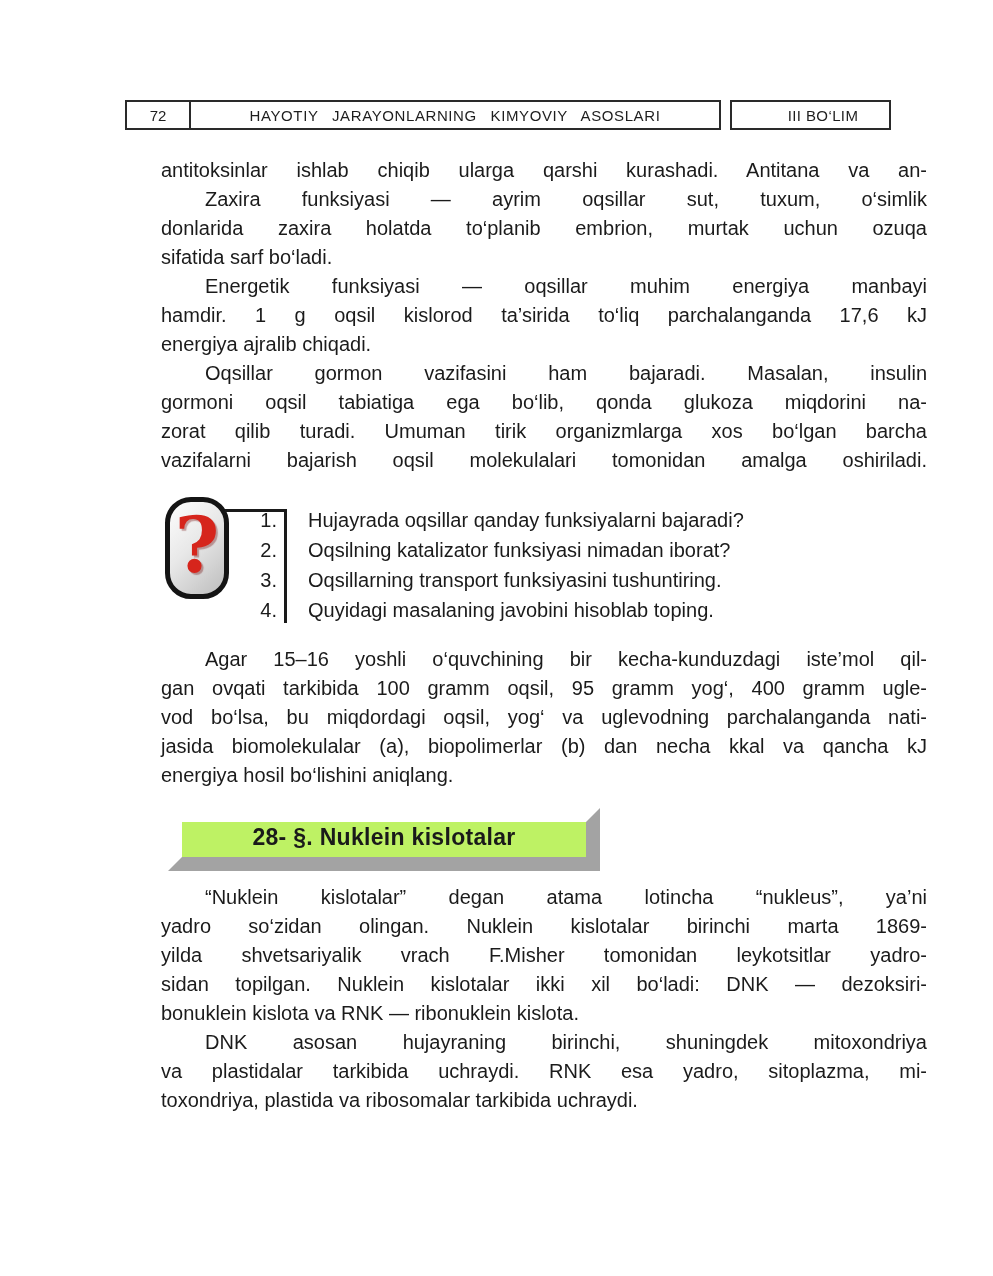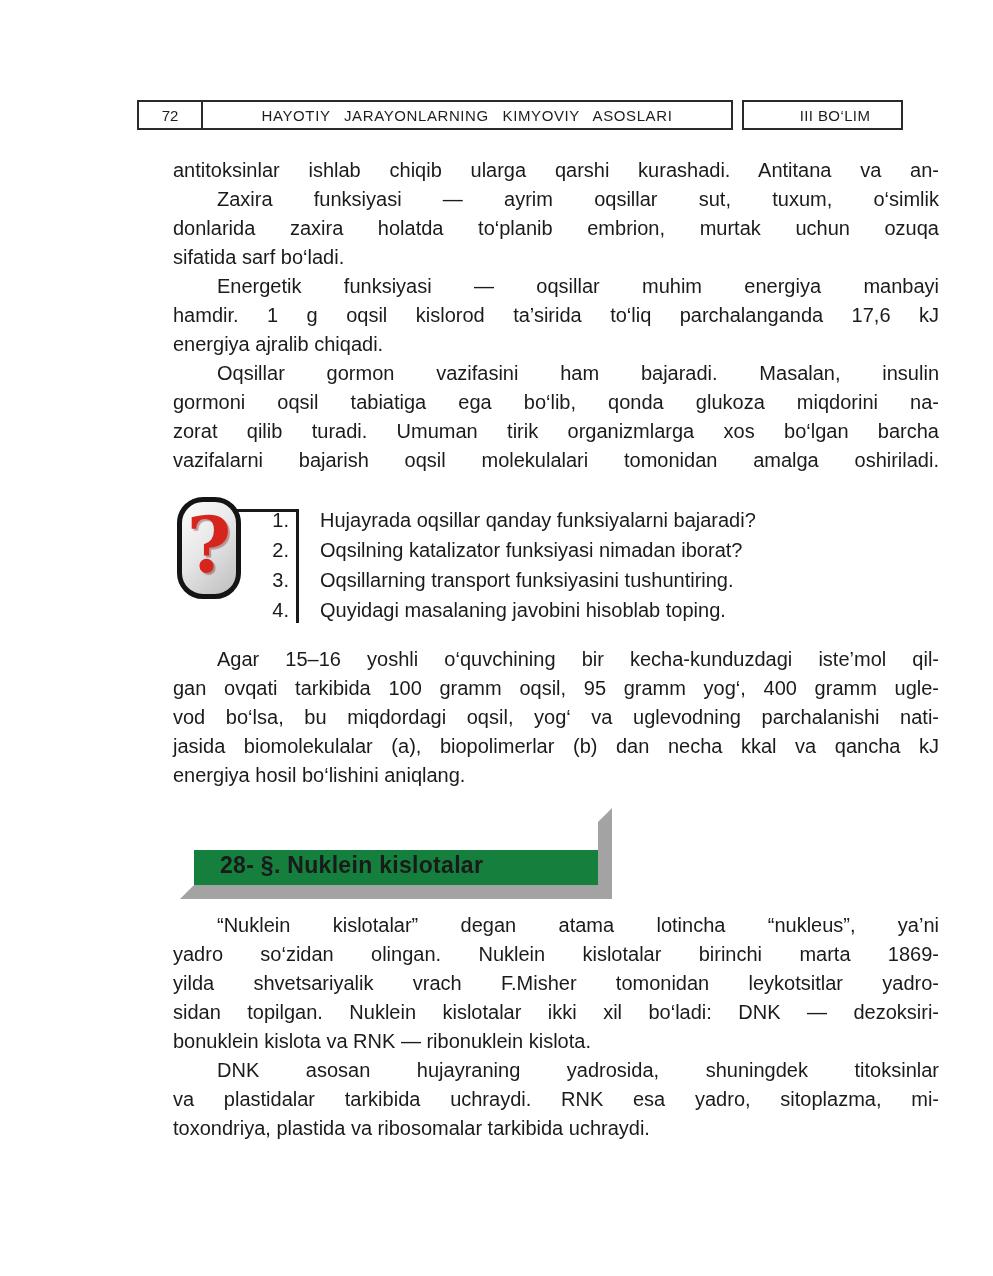--- a/index.html
+++ b/index.html
@@ -2,21 +2,21 @@
 <html><head>
 <meta charset="utf-8">
 <style>
   html,body{margin:0;padding:0;}
   body{
     width:993px;height:1276px;background:#ffffff;
     font-family:"Liberation Sans",sans-serif;color:#1b1b1b;
     overflow:hidden;
   }
   .page{position:relative;width:993px;height:1276px;background:#fff;}
-  .content{position:absolute;left:137px;top:100px;width:766px;}
+  .content{position:absolute;left:125px;top:100px;width:766px;}
 
   
   .header-row{display:flex;gap:9px;height:30px;font-size:15px;color:#1e1e1e;}
   .hbox{border:2px solid #2a2a2a;display:flex;align-items:center;}
   .hbox-main{flex:1;}
   .hcell-num{width:62px;text-align:center;border-right:2px solid #2a2a2a;
     align-self:stretch;display:flex;align-items:center;justify-content:center;}
   .hcell-title{flex:1;text-align:center;letter-spacing:.6px;word-spacing:9px;}
   .hbox-part{width:132px;justify-content:center;letter-spacing:.4px;padding-left:25px;}
 
@@ -46,23 +46,23 @@
   .qcol-nums{position:absolute;left:64px;top:10px;width:48px;text-align:right;line-height:30px;}
   .qcol-texts{position:absolute;left:143px;top:10px;width:620px;line-height:30px;white-space:nowrap;}
 
   
   .banner{
     display:inline-block;margin:18px 0 12px 43px;
     border-right:14px solid #a3a3a3;border-bottom:14px solid #a3a3a3;
     border-top:14px solid transparent;border-left:14px solid transparent;
   }
   .banner-face{
-    background:#15803d;min-width:352px;text-align:left;
+    background:#bef264;min-width:352px;text-align:center;
     font-size:23px;font-weight:bold;color:#1a1a1a;
-    padding:1px 26px 5px 26px;letter-spacing:.3px;margin-top:28px;
+    padding:1px 26px 5px 26px;letter-spacing:.3px;
   }
 </style>
 </head>
 <body>
 
 <div class="page">
   <div class="content">
 
     <div class="header-row">
       <div class="hbox hbox-main">
@@ -111,38 +111,38 @@
             <div>Hujayrada oqsillar qanday funksiyalarni bajaradi?</div>
             <div>Oqsilning katalizator funksiyasi nimadan iborat?</div>
             <div>Oqsillarning transport funksiyasini tushuntiring.</div>
             <div>Quyidagi masalaning javobini hisoblab toping.</div>
           </div>
       </div>
 
       <div class="para" style="margin-top:18px;">
           <div class="tline ind">Agar 15–16 yoshli o‘quvchining bir kecha-kunduzdagi iste’mol qil-</div>
           <div class="tline">gan ovqati tarkibida 100 gramm oqsil, 95 gramm yog‘, 400 gramm ugle-</div>
-          <div class="tline">vod bo‘lsa, bu miqdordagi oqsil, yog‘ va uglevodning parchalanishi nati-</div>
+          <div class="tline">vod bo‘lsa, bu miqdordagi oqsil, yog‘ va uglevodning parchalanganda nati-</div>
           <div class="tline">jasida biomolekulalar (a), biopolimerlar (b) dan necha kkal va qancha kJ</div>
           <div class="tline lastline">energiya hosil bo‘lishini aniqlang.</div>
         </div>
 
       
       <div class="banner">
         <div class="banner-face">28- §. Nuklein kislotalar</div>
       </div>
 
       <div class="para">
           <div class="tline ind">“Nuklein kislotalar” degan atama lotincha “nukleus”, ya’ni</div>
           <div class="tline">yadro so‘zidan olingan. Nuklein kislotalar birinchi marta 1869-</div>
           <div class="tline">yilda shvetsariyalik vrach F.Misher tomonidan leykotsitlar yadro-</div>
           <div class="tline">sidan topilgan. Nuklein kislotalar ikki xil bo‘ladi: DNK — dezoksiri-</div>
           <div class="tline lastline">bonuklein kislota va RNK — ribonuklein kislota.</div>
         </div>
       <div class="para">
-          <div class="tline ind">DNK asosan hujayraning yadrosida, shuningdek titoksinlar</div>
+          <div class="tline ind">DNK asosan hujayraning birinchi, shuningdek mitoxondriya</div>
           <div class="tline">va plastidalar tarkibida uchraydi. RNK esa yadro, sitoplazma, mi-</div>
           <div class="tline lastline">toxondriya, plastida va ribosomalar tarkibida uchraydi.</div>
         </div>
 
     </div>
   </div>
 </div>
 
 </body></html>

